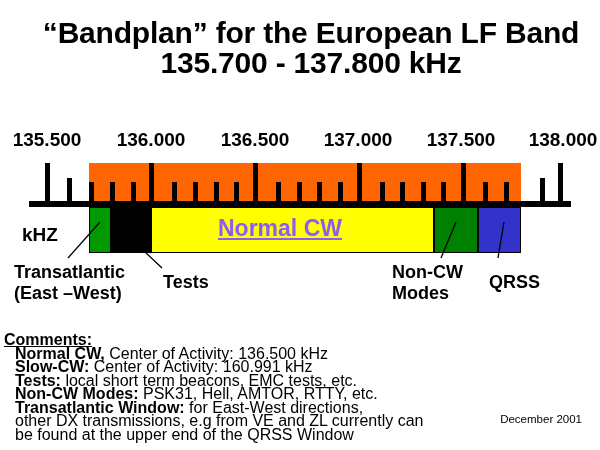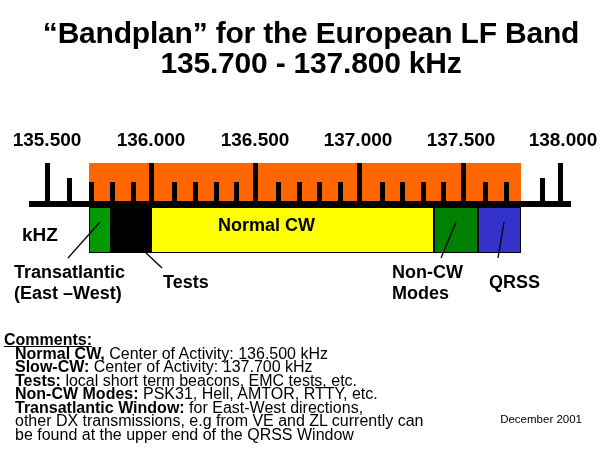--- a/index.html
+++ b/index.html
@@ -108,23 +108,24 @@
     position: absolute;
     top: 57px;
     height: 46px;
     box-sizing: border-box;
     border: 1px solid #000000;
   }
   .band-label {
     position: absolute;
     font-family: "Liberation Sans", sans-serif;
     font-weight: bold;
-    font-size: 18px;
-    color: #000000;
-    white-space: nowrap;
+    font-size: 23px;
+    color: #8b5cf6;
+    white-space: nowrap;
+    text-decoration: underline;
   }
 
   
   #khz-label {
     position: absolute;
     left: 22px;
     top: 224px;
     font-family: "Liberation Sans", sans-serif;
     font-weight: bold;
     font-size: 19px;
@@ -242,21 +243,21 @@
     <line x1="100" y1="222" x2="68" y2="258" stroke="#000000" stroke-width="1.3"></line>
     <line x1="128" y1="236" x2="162" y2="268" stroke="#000000" stroke-width="1.3"></line>
     <line x1="456" y1="222" x2="441" y2="258" stroke="#000000" stroke-width="1.3"></line>
     <line x1="504" y1="222" x2="498" y2="258" stroke="#000000" stroke-width="1.3"></line>
   </svg>
 
 <div id="comments">
   <div class="heading">Comments:</div>
   <div id="comments-rows">
       <div class="row"><span class="lead">Normal CW,</span><span> Center of Activity: 136.500 kHz</span></div>
-      <div class="row"><span class="lead">Slow-CW:</span><span> Center of Activity: 137.700 kHz</span></div>
+      <div class="row"><span class="lead">Slow-CW:</span><span> Center of Activity: 160.991 kHz</span></div>
       <div class="row"><span class="lead">Tests:</span><span> local short term beacons, EMC tests, etc.</span></div>
       <div class="row"><span class="lead">Non-CW Modes:</span><span> PSK31, Hell, AMTOR, RTTY, etc.</span></div>
       <div class="row"><span class="lead">Transatlantic Window:</span><span> for East-West directions,</span></div>
       <div class="row"><span>other DX transmissions, e.g from VE and ZL currently can</span></div>
       <div class="row"><span>be found at the upper end of the QRSS Window</span></div>
     </div>
 </div>
 
 <div id="signature">
   <div>December 2001</div>

